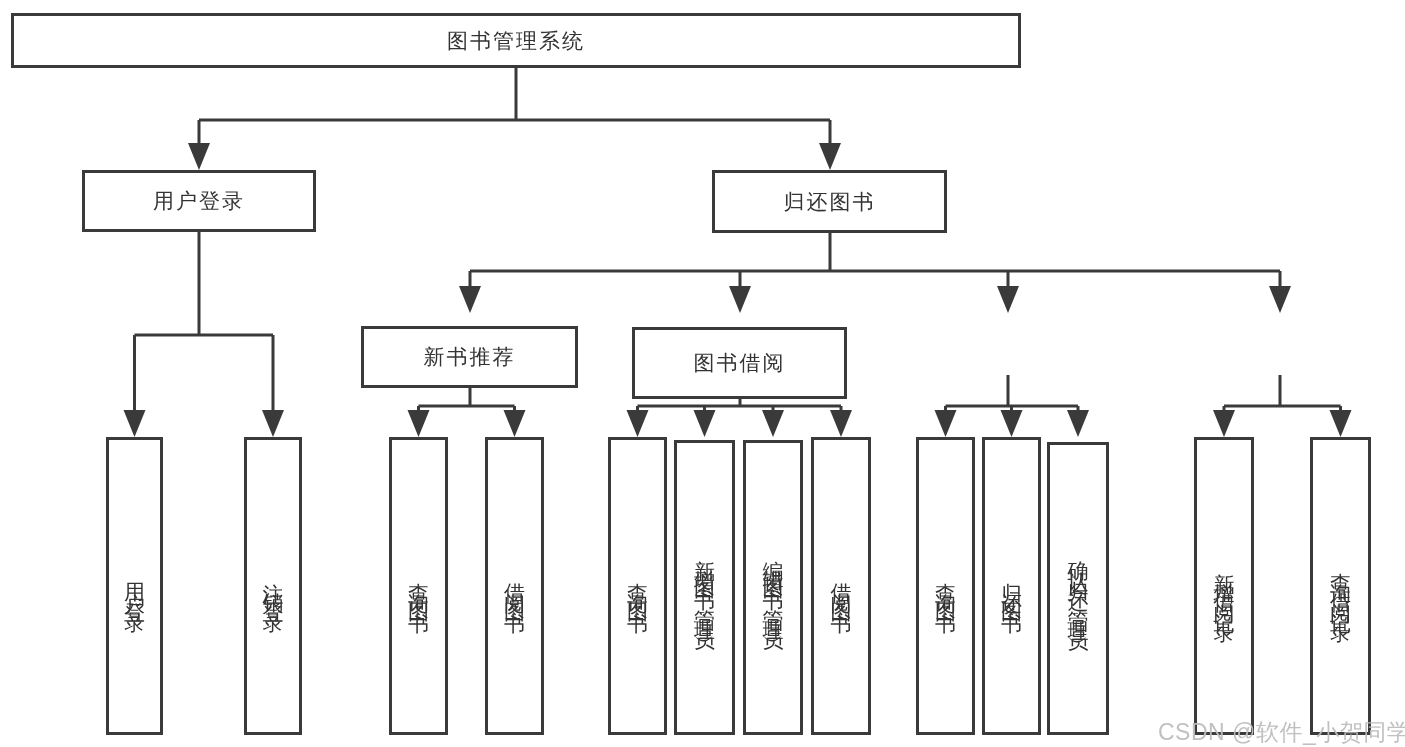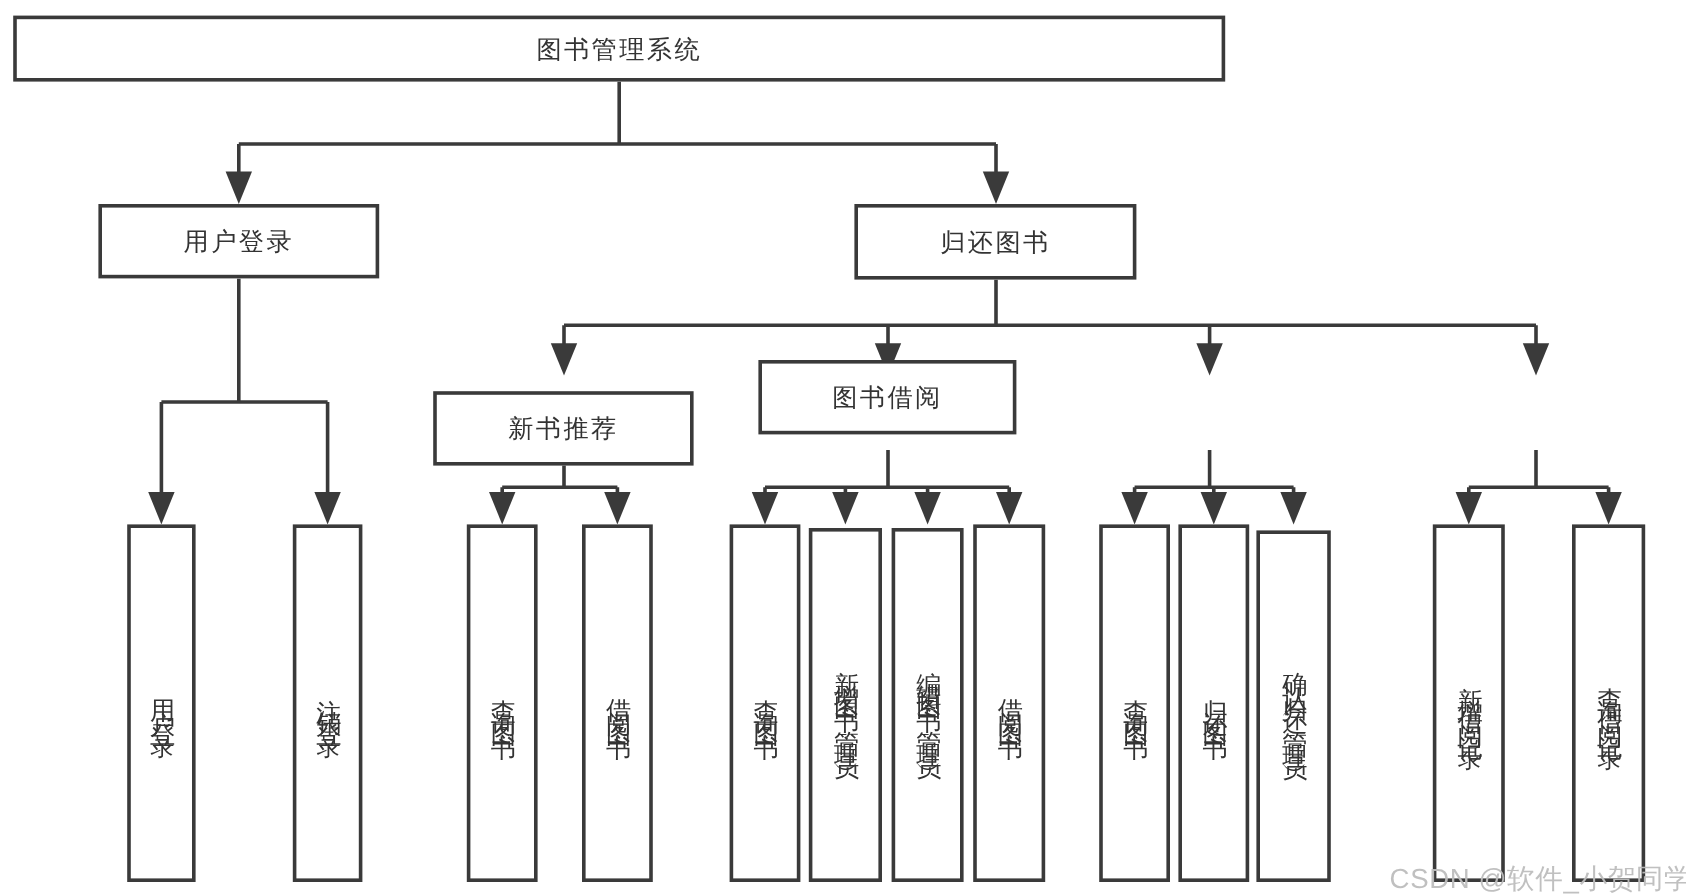--- a/index.html
+++ b/index.html
@@ -102,21 +102,21 @@
       <polygon points="1329.5,410 1351.5,410 1340.5,437"></polygon>
     </g>
   </svg>
 
   <div class="box h-box" style="left:11px; top:13px; width:1010px; height:55px;">图书管理系统</div>
 
   <div class="box h-box" style="left:82px; top:170px; width:234px; height:62px;">用户登录</div>
   <div class="box h-box" style="left:712px; top:170px; width:235px; height:63px;">归还图书</div>
 
   <div class="box h-box" style="left:361px; top:302px; width:217px; height:62px;margin-top:24px;">新书推荐</div>
-  <div class="box h-box" style="left:632px; top:300px; width:215px; height:62px;">图书借阅</div>
+  <div class="box h-box" style="left:632px; top:327px; width:215px; height:72px;">图书借阅</div>
 
   <div class="box v-box" style="left:106px; top:437px; width:57px; height:298px;">
     <span>用户登录</span>
   </div>
   <div class="box v-box" style="left:244px; top:437px; width:58px; height:298px;">
     <span>注销登录</span>
   </div>
   <div class="box v-box" style="left:389px; top:437px; width:59px; height:298px;">
     <span>查询图书</span>
   </div>

